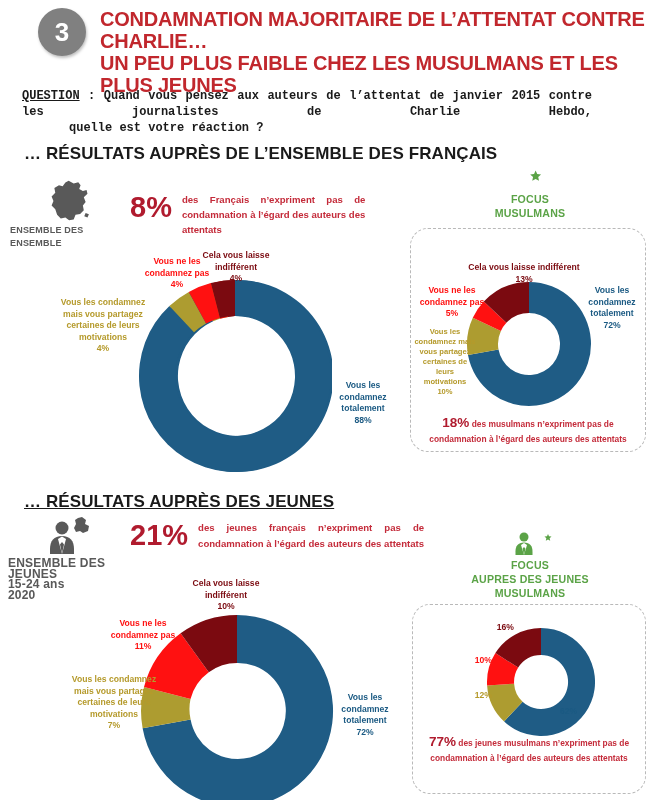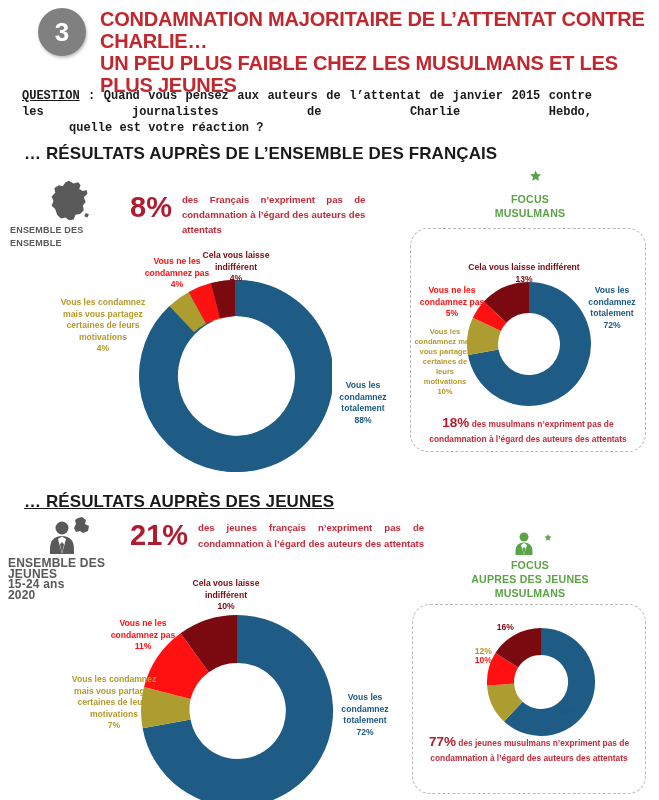--- a/index.html
+++ b/index.html
@@ -334,21 +334,21 @@
     <path fill="#AD9C30" d="M-36.9,39.4 A54,54 0 0 1 -53.9,3.4 L-26.9,1.7 A27,27 0 0 0 -18.4,19.7 Z"></path>
 
     <path fill="#FF1111" d="M-53.9,3.4 A54,54 0 0 1 -45.6,-28.9 L-22.8,-14.4 A27,27 0 0 0 -26.9,1.7 Z"></path>
 
     <path fill="#7B0A10" d="M-45.6,-28.9 A54,54 0 0 1 0,-54 L0,-27 A27,27 0 0 0 -22.8,-14.4 Z"></path>
   </g>
 </svg>
 
 <div class="chart-label lbl-darkred ta-r" style="left:484px;top:622px;width:30px;">16%</div>
 <div class="chart-label lbl-red ta-r" style="left:462px;top:655px;width:30px;">10%</div>
-<div class="chart-label lbl-gold ta-r" style="left:462px;top:646px;width:30px;">12%</div>
+<div class="chart-label lbl-gold ta-r" style="left:462px;top:690px;width:30px;">12%</div>
 <div class="chart-label lbl-blue ta-l" style="left:560px;top:706px;width:34px;">62%</div>
 
 <div class="focus-footer" style="left:418px;top:734px;width:222px;">
   <div>
     <b>77%</b>
     <span>des jeunes musulmans n’expriment pas de</span>
   </div>
   <div>condamnation à l’égard des auteurs des attentats</div>
 </div>
 

